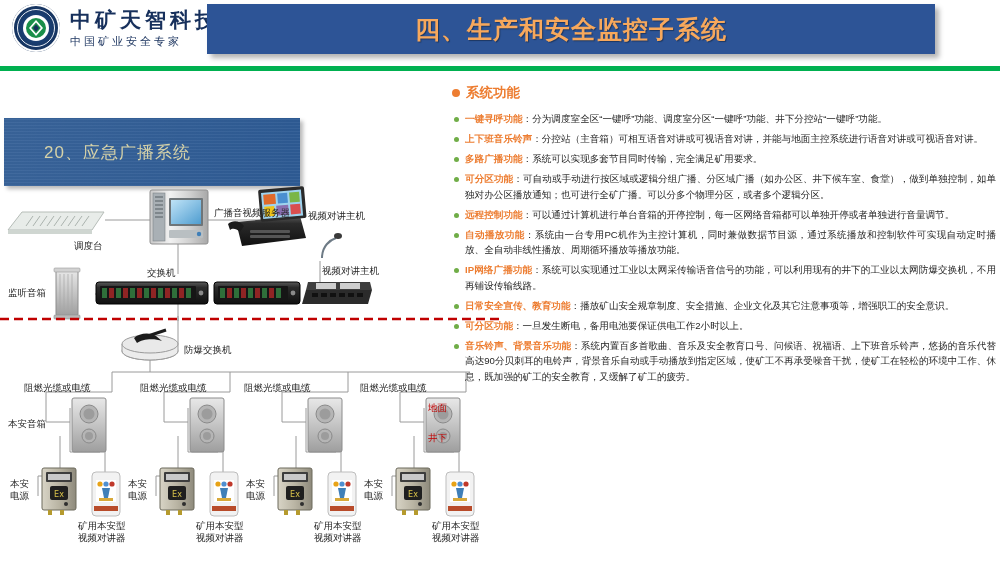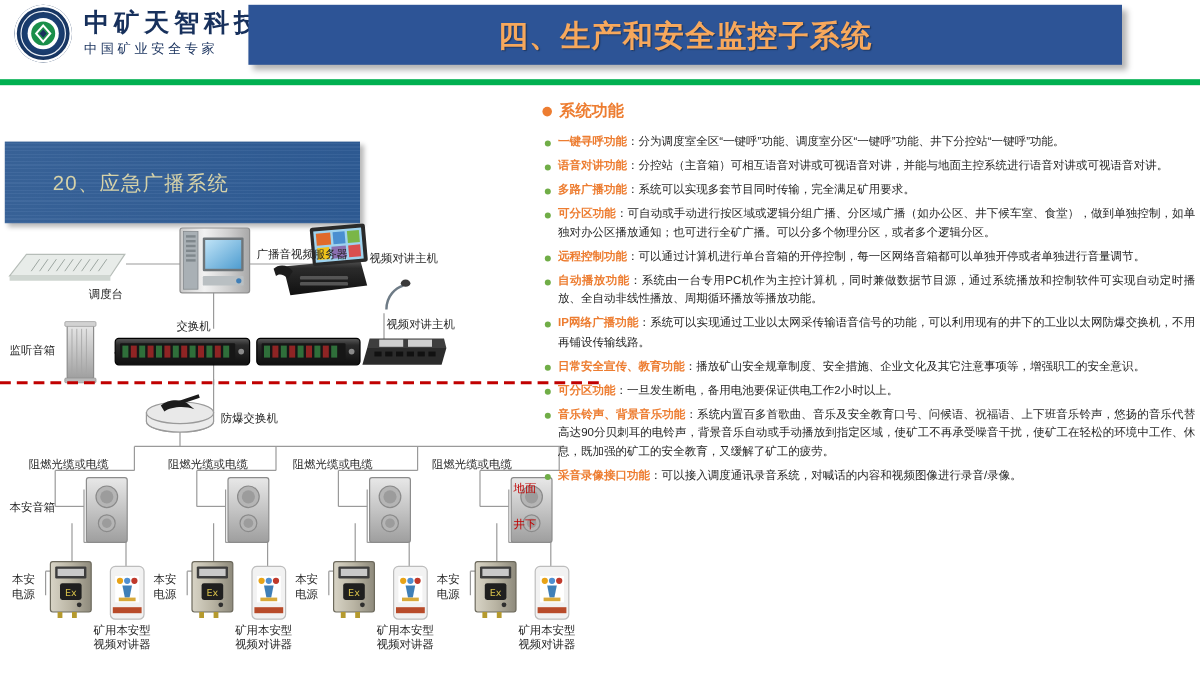--- a/index.html
+++ b/index.html
@@ -622,24 +622,23 @@
 
 <div id="right-panel">
 
   <div class="func-head">
     <span class="dot"></span>
     <span class="ht">系统功能</span>
   </div>
 
   <ul class="bullets">
     <li><span class="bterm">一键寻呼功能</span><span>：分为调度室全区“一键呼”功能、调度室分区“一键呼”功能、井下分控站“一键呼”功能。</span></li>
-    <li><span class="bterm">语音对讲功能</span><span>：分控站（主音箱）可相互语音对讲或可视语音对讲，并能与地面主控系统进行语音对讲或可视语音对讲。</span></li>
+    <li><span class="bterm">上下班音乐铃声</span><span>：分控站（主音箱）可相互语音对讲或可视语音对讲，并能与地面主控系统进行语音对讲或可视语音对讲。</span></li>
     <li><span class="bterm">多路广播功能</span><span>：系统可以实现多套节目同时传输，完全满足矿用要求。</span></li>
     <li><span class="bterm">可分区功能</span><span>：可自动或手动进行按区域或逻辑分组广播、分区域广播（如办公区、井下候车室、食堂），做到单独控制，如单独对办公区播放通知；也可进行全矿广播。可以分多个物理分区，或者多个逻辑分区。</span></li>
     <li><span class="bterm">远程控制功能</span><span>：可以通过计算机进行单台音箱的开停控制，每一区网络音箱都可以单独开停或者单独进行音量调节。</span></li>
     <li><span class="bterm">自动播放功能</span><span>：系统由一台专用PC机作为主控计算机，同时兼做数据节目源，通过系统播放和控制软件可实现自动定时播放、全自动非线性播放、周期循环播放等播放功能。</span></li>
     <li><span class="bterm">IP网络广播功能</span><span>：系统可以实现通过工业以太网采传输语音信号的功能，可以利用现有的井下的工业以太网防爆交换机，不用再铺设传输线路。</span></li>
     <li><span class="bterm">日常安全宣传、教育功能</span><span>：播放矿山安全规章制度、安全措施、企业文化及其它注意事项等，增强职工的安全意识。</span></li>
     <li><span class="bterm">可分区功能</span><span>：一旦发生断电，备用电池要保证供电工作2小时以上。</span></li>
     <li><span class="bterm">音乐铃声、背景音乐功能</span><span>：系统内置百多首歌曲、音乐及安全教育口号、问候语、祝福语、上下班音乐铃声，悠扬的音乐代替高达90分贝刺耳的电铃声，背景音乐自动或手动播放到指定区域，使矿工不再承受噪音干扰，使矿工在轻松的环境中工作、休息，既加强的矿工的安全教育，又缓解了矿工的疲劳。</span></li>
-    <li><span class="bterm">采音录像接口功能</span><span>：可以接入调度通讯录音系统，对喊话的内容和视频图像进行录音/录像。</span></li>
   </ul>
 </div>
 
 </body></html>

